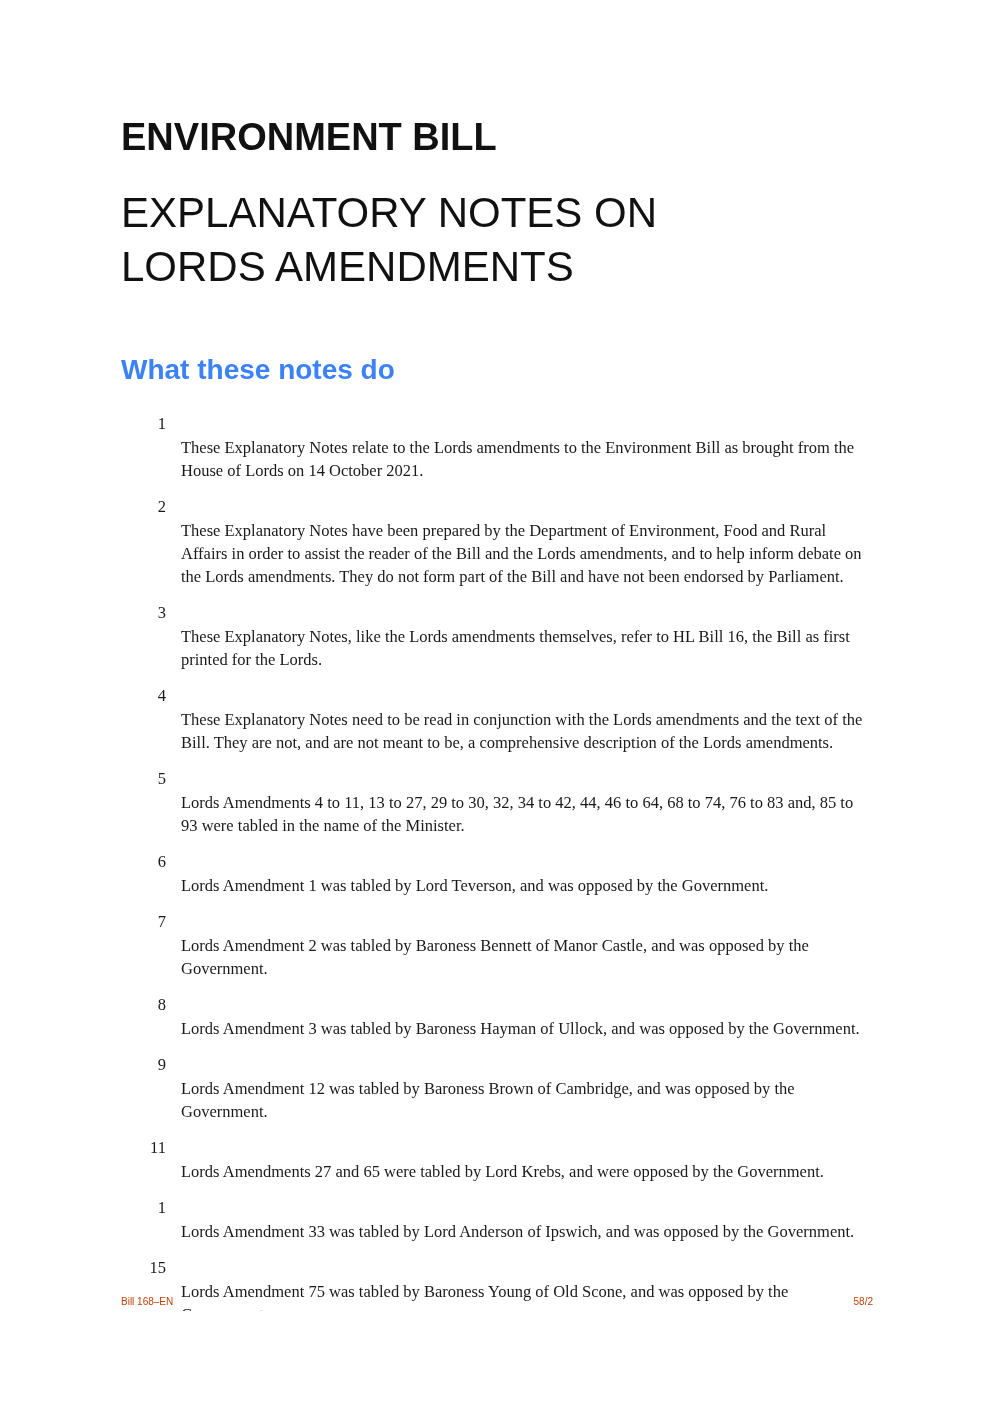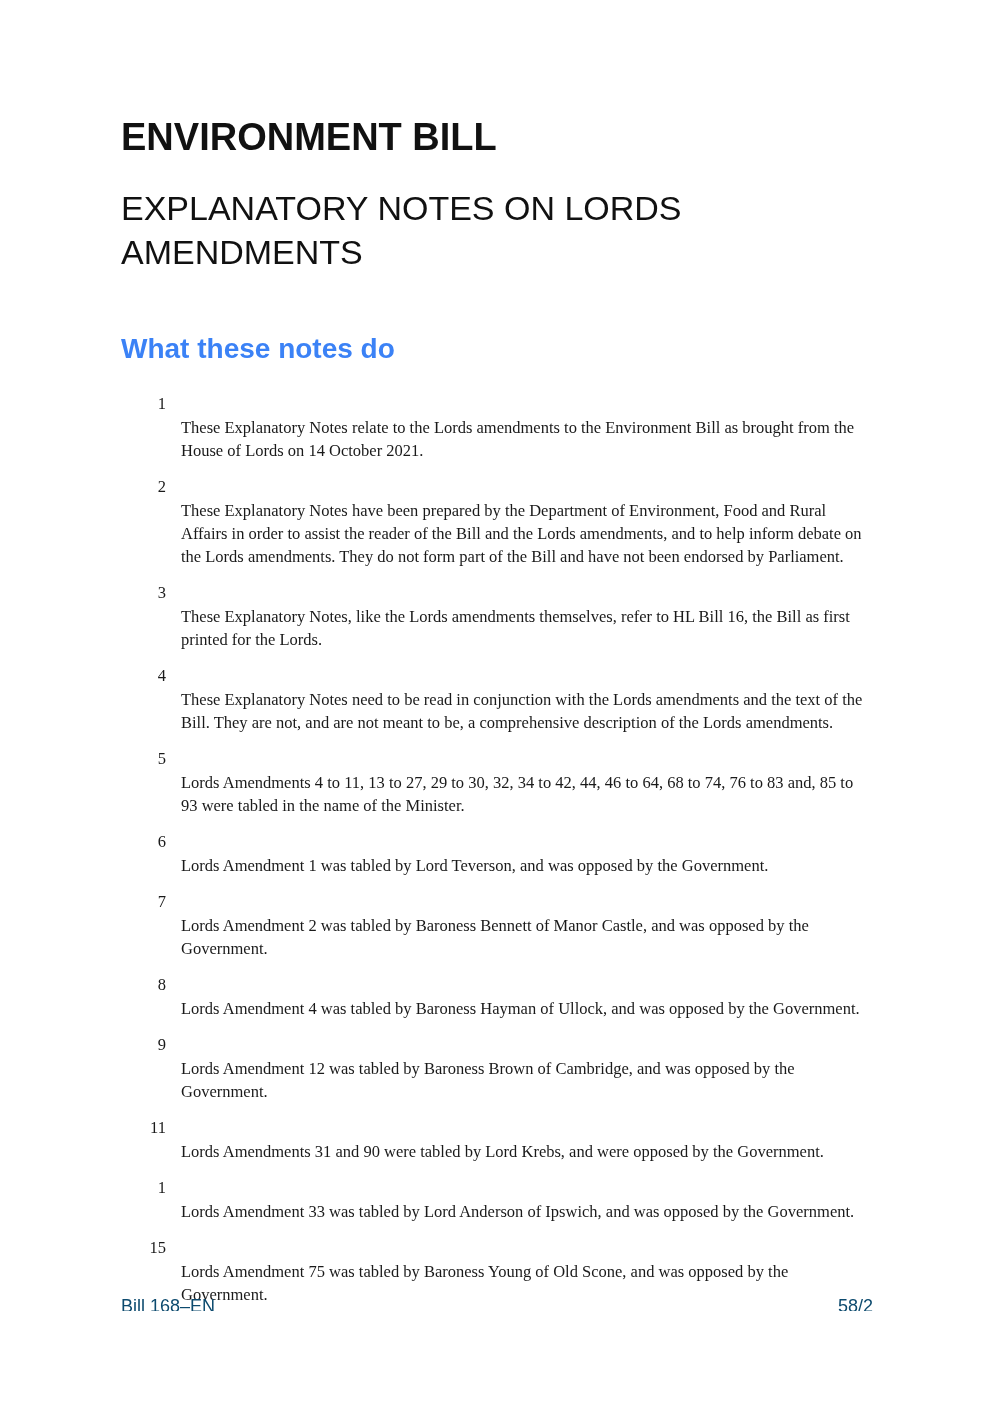--- a/index.html
+++ b/index.html
@@ -32,21 +32,21 @@
     line-height: 1.15;
     color: #111111;
     letter-spacing: 0px;
   }
   .doc-subtitle {
     margin: 0;
     margin-top: 26px;
     max-width: 660px;
     font-family: "Liberation Sans", sans-serif;
     font-weight: 400;
-    font-size: 34px;
+    font-size: 42px;
     line-height: 1.3;
     color: #111111;
   }
   .section-heading {
     margin: 0;
     margin-top: 58px;
     font-family: "Liberation Sans", sans-serif;
     font-weight: 700;
     font-size: 28px;
     line-height: 1.2;
@@ -73,22 +73,22 @@
     margin-top: 24px;
   }
   .footer {
     position: absolute;
     left: 121px;
     right: 118px;
     top: 1296px;
     display: flex;
     justify-content: space-between;
     font-family: "Liberation Sans", sans-serif;
-    font-size: 18px;
-    color: #0c4a6e;
+    font-size: 10px;
+    color: #c2410c;
   }
 </style>
 </head>
 <body>
 
 <div class="page">
   <div class="content">
     <h1 class="doc-title">ENVIRONMENT BILL</h1>
     <h2 class="doc-subtitle">EXPLANATORY NOTES ON LORDS AMENDMENTS</h2>
     <h3 class="section-heading" style="color: #3b82f6;">What these notes do</h3>
@@ -123,32 +123,32 @@
     <span class="txt">Lords Amendment 1 was tabled by Lord Teverson, and was opposed by the Government.</span>
   </div>
 
   <div class="note">
     <span class="num">7</span>
     <span class="txt">Lords Amendment 2 was tabled by Baroness Bennett of Manor Castle, and was opposed by the Government.</span>
   </div>
 
   <div class="note">
     <span class="num">8</span>
-    <span class="txt">Lords Amendment 4 was tabled by Baroness Hayman of Ullock, and was opposed by the Government.</span>
+    <span class="txt">Lords Amendment 3 was tabled by Baroness Hayman of Ullock, and was opposed by the Government.</span>
   </div>
 
   <div class="note">
     <span class="num">9</span>
     <span class="txt">Lords Amendment 12 was tabled by Baroness Brown of Cambridge, and was opposed by the Government.</span>
   </div>
 
 
   <div class="note">
     <span class="num">11</span>
-    <span class="txt">Lords Amendments 31 and 90 were tabled by Lord Krebs, and were opposed by the Government.</span>
+    <span class="txt">Lords Amendments 27 and 65 were tabled by Lord Krebs, and were opposed by the Government.</span>
   </div>
 
   <div class="note">
     <span class="num">1</span>
     <span class="txt">Lords Amendment 33 was tabled by Lord Anderson of Ipswich, and was opposed by the Government.</span>
   </div>
 
 
 
   <div class="note">

